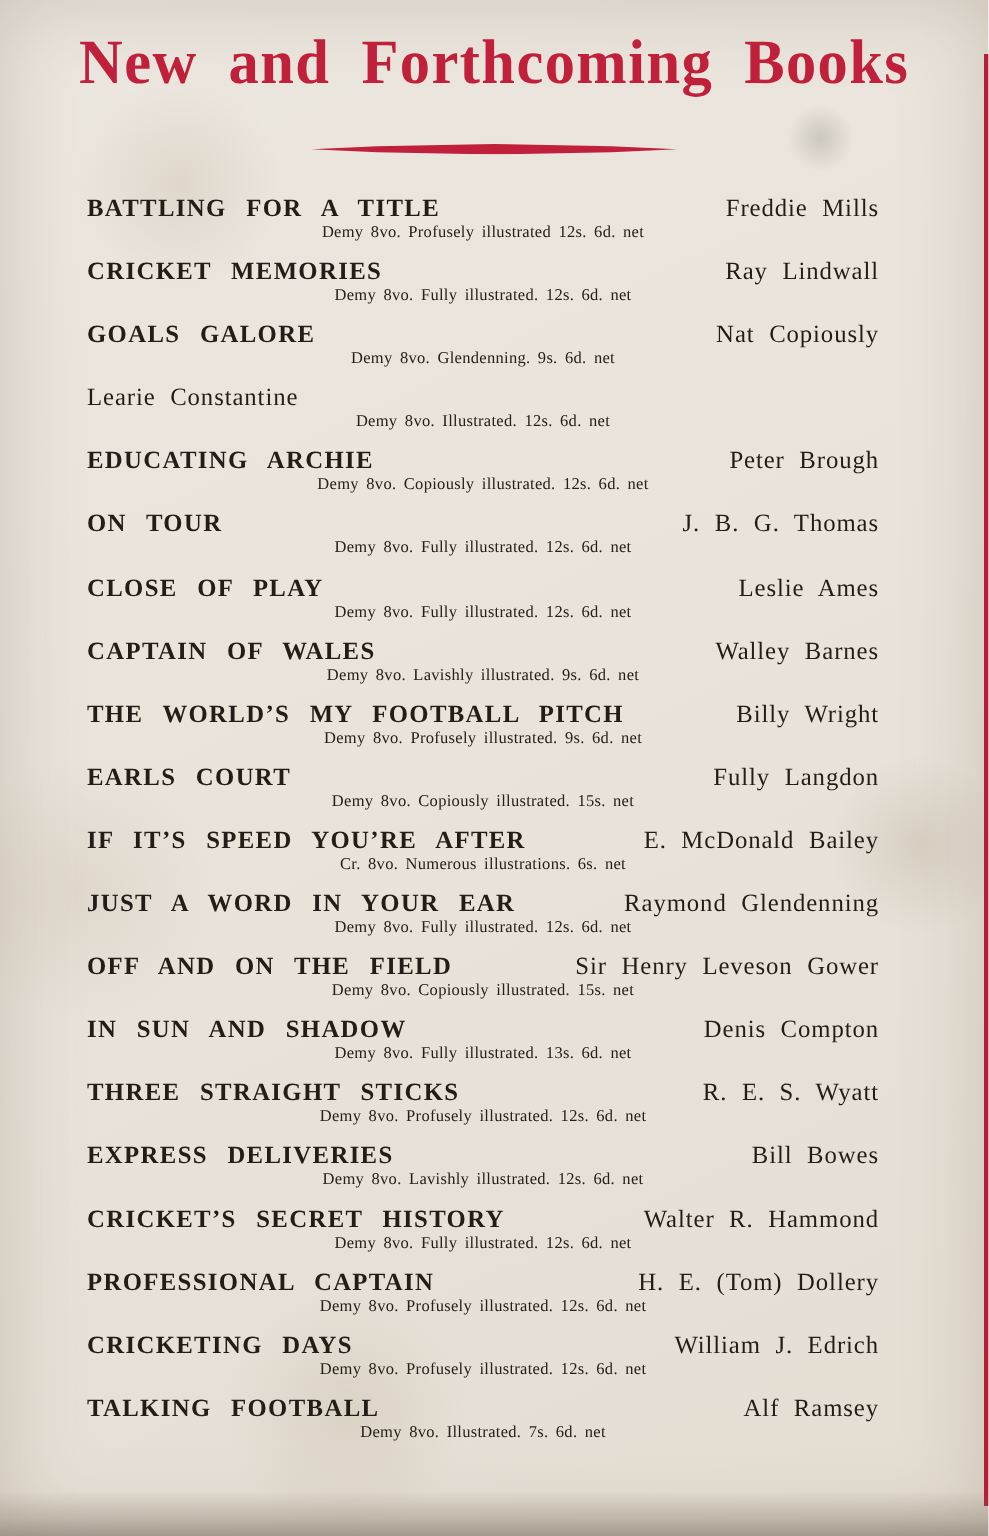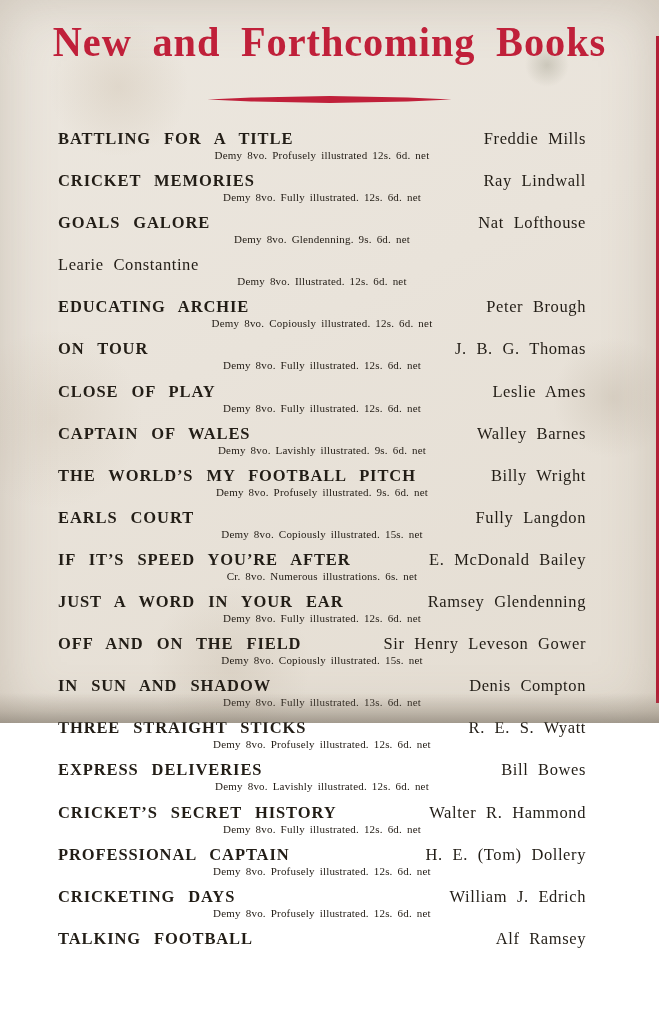--- a/index.html
+++ b/index.html
@@ -6,21 +6,21 @@
     margin: 0;
     padding: 0;
     width: 659px;
     height: 1024px;
     overflow: hidden;
     font-family: "Liberation Serif", serif;
   }
   .page {
     position: relative;
     width: 659px;
-    height: 723px;
+    height: 1024px;
     color: #221d16;
     background:
       radial-gradient(circle at 83% 9%, rgba(95,95,70,0.22) 0px, rgba(95,95,70,0) 22px),
       radial-gradient(circle at 18% 12%, rgba(170,148,118,0.18) 0px, rgba(170,148,118,0) 70px),
       radial-gradient(circle at 8% 58%, rgba(168,148,120,0.14) 0px, rgba(168,148,120,0) 90px),
       radial-gradient(circle at 35% 92%, rgba(160,142,116,0.16) 0px, rgba(160,142,116,0) 80px),
       radial-gradient(circle at 93% 55%, rgba(200,190,175,0.5) 0px, rgba(200,190,175,0) 60px),
       linear-gradient(155deg, #ece7df 0%, #e9e3da 45%, #e4ddd2 100%);
     box-shadow: inset 0 0 55px rgba(125,108,85,0.28);
   }
@@ -115,21 +115,21 @@
       <div class="entry">
         <div class="line1">
           <span class="btitle">CRICKET MEMORIES</span>
           <span class="bauthor">Ray Lindwall</span>
         </div>
         <div class="bdetails">Demy 8vo. Fully illustrated. 12s. 6d. net</div>
       </div>
       <div class="entry">
         <div class="line1">
           <span class="btitle">GOALS GALORE</span>
-          <span class="bauthor">Nat Lofthouse</span>
+          <span class="bauthor">Nat Copiously</span>
         </div>
         <div class="bdetails">Demy 8vo. Glendenning. 9s. 6d. net</div>
       </div>
       <div class="entry">
         <div class="line1">
           <span class="bauthor">Learie Constantine</span>
         </div>
         <div class="bdetails">Demy 8vo. Illustrated. 12s. 6d. net</div>
       </div>
       <div class="entry">
@@ -177,21 +177,21 @@
       <div class="entry">
         <div class="line1">
           <span class="btitle">IF IT’S SPEED YOU’RE AFTER</span>
           <span class="bauthor">E. McDonald Bailey</span>
         </div>
         <div class="bdetails">Cr. 8vo. Numerous illustrations. 6s. net</div>
       </div>
       <div class="entry">
         <div class="line1">
           <span class="btitle">JUST A WORD IN YOUR EAR</span>
-          <span class="bauthor">Ramsey Glendenning</span>
+          <span class="bauthor">Raymond Glendenning</span>
         </div>
         <div class="bdetails">Demy 8vo. Fully illustrated. 12s. 6d. net</div>
       </div>
       <div class="entry">
         <div class="line1">
           <span class="btitle">OFF AND ON THE FIELD</span>
           <span class="bauthor">Sir Henry Leveson Gower</span>
         </div>
         <div class="bdetails">Demy 8vo. Copiously illustrated. 15s. net</div>
       </div>
@@ -235,19 +235,20 @@
           <span class="btitle">CRICKETING DAYS</span>
           <span class="bauthor">William J. Edrich</span>
         </div>
         <div class="bdetails">Demy 8vo. Profusely illustrated. 12s. 6d. net</div>
       </div>
       <div class="entry">
         <div class="line1">
           <span class="btitle">TALKING FOOTBALL</span>
           <span class="bauthor">Alf Ramsey</span>
         </div>
+        <div class="bdetails">Demy 8vo. Illustrated. 7s. 6d. net</div>
       </div>
     </div>
 
   <div class="red-edge" style="background: rgb(178, 31, 54);"></div>
   <div class="bottom-shadow"></div>
 
 </div>
 
 </body></html>

